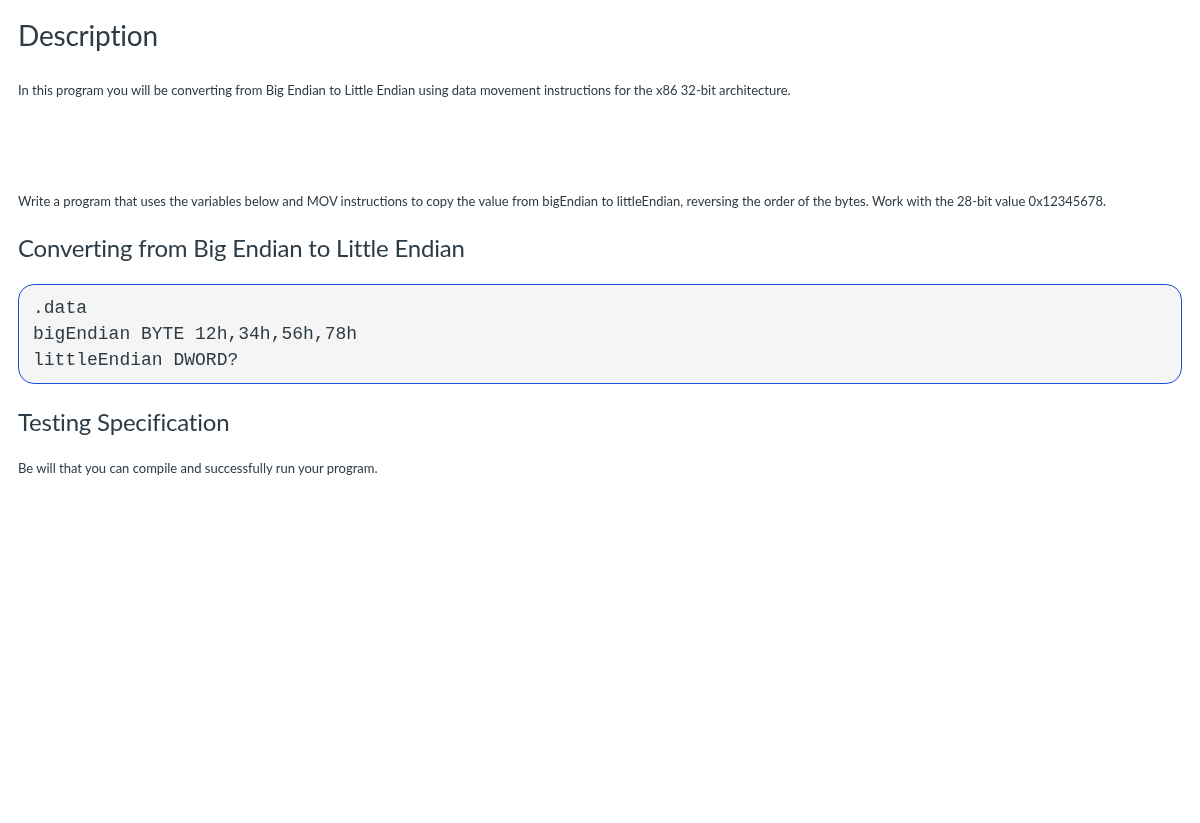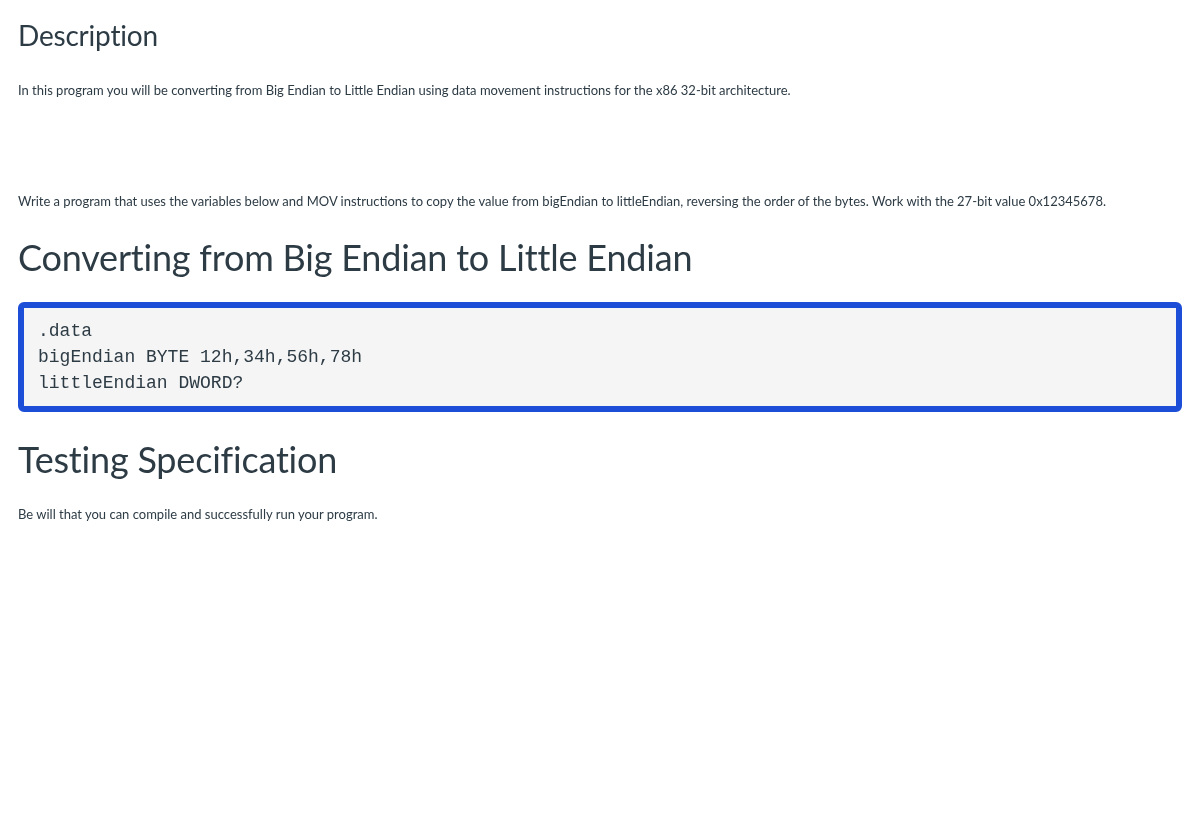--- a/index.html
+++ b/index.html
@@ -17,60 +17,60 @@
       line-height: 1.5;
     }
     h1 {
       font-size: 28px;
       font-weight: 400;
       color: #2d3b45;
       margin-bottom: 24px;
       letter-spacing: -0.2px;
     }
     h2 {
-      font-size: 36px;
+      font-size: 24px;
       font-weight: 400;
       color: #2d3b45;
       margin-top: 13px;
       margin-bottom: 18px;
       letter-spacing: -0.2px;
     }
     p {
       font-size: 13px;
       line-height: 1.6;
       color: #2d3b45;
       margin-bottom: 18px;
     }
     .gap {
       height: 72px;
     }
     pre.code-block {
       background: #f5f5f5;
-      border: 6px solid #1d4ed8;
-      border-radius: 6px;
+      border: 1px solid #1d4ed8;
+      border-radius: 16px;
       padding: 10px 14px;
       font-family: "Menlo", "Monaco", "Consolas", "Courier New", monospace;
       font-size: 18px;
       line-height: 1.45;
       color: #2d3b45;
       white-space: pre;
       margin-bottom: 20px;
       overflow-x: auto;
     }
   </style>
 </head>
 <body>
 
 <h1>Description</h1>
 
 <p>In this program you will be converting from Big Endian to Little Endian using data movement instructions for the x86 32-bit architecture.</p>
 
 <div class="gap"></div>
 
-<p>Write a program that uses the variables below and MOV instructions to copy the value from bigEndian to littleEndian, reversing the order of the bytes.  Work with the 27-bit value 0x12345678.</p>
+<p>Write a program that uses the variables below and MOV instructions to copy the value from bigEndian to littleEndian, reversing the order of the bytes.  Work with the 28-bit value 0x12345678.</p>
 
 <h2>Converting from Big Endian to Little Endian</h2>
 
 <pre class="code-block">.data
 bigEndian BYTE 12h,34h,56h,78h
 littleEndian DWORD?</pre>
 
 <h2>Testing Specification</h2>
 
 <p>Be will that you can compile and successfully run your program.</p>

